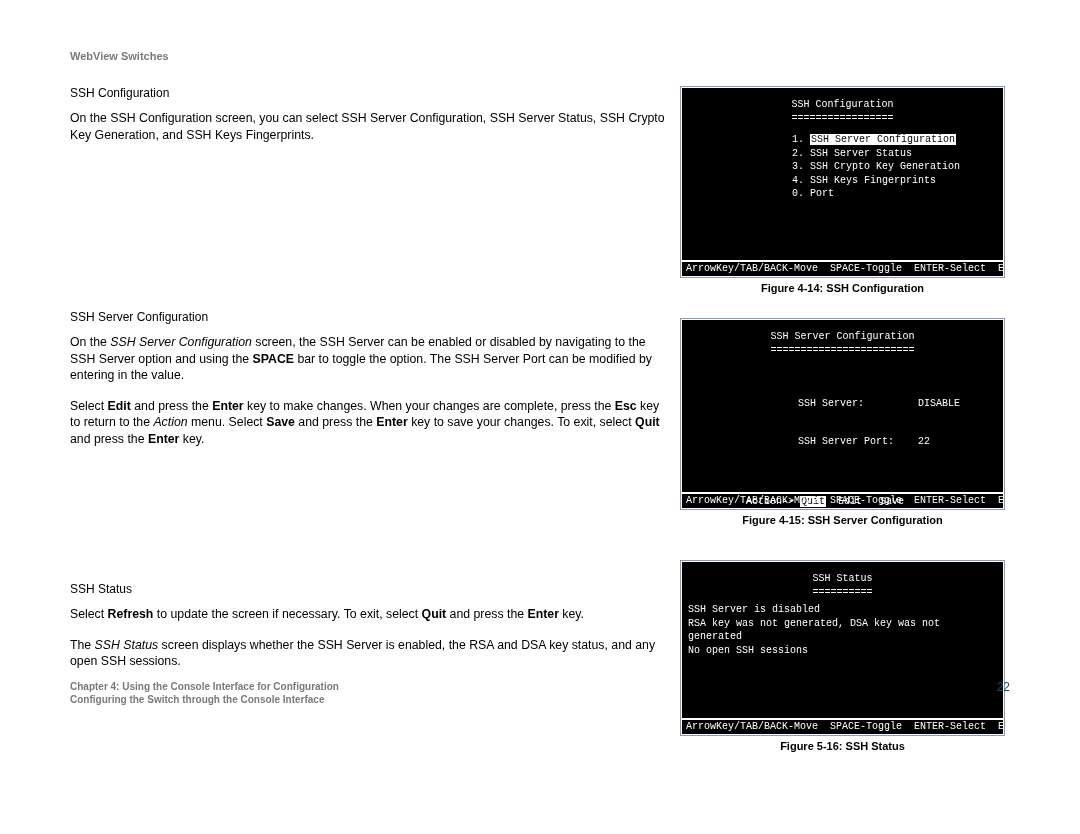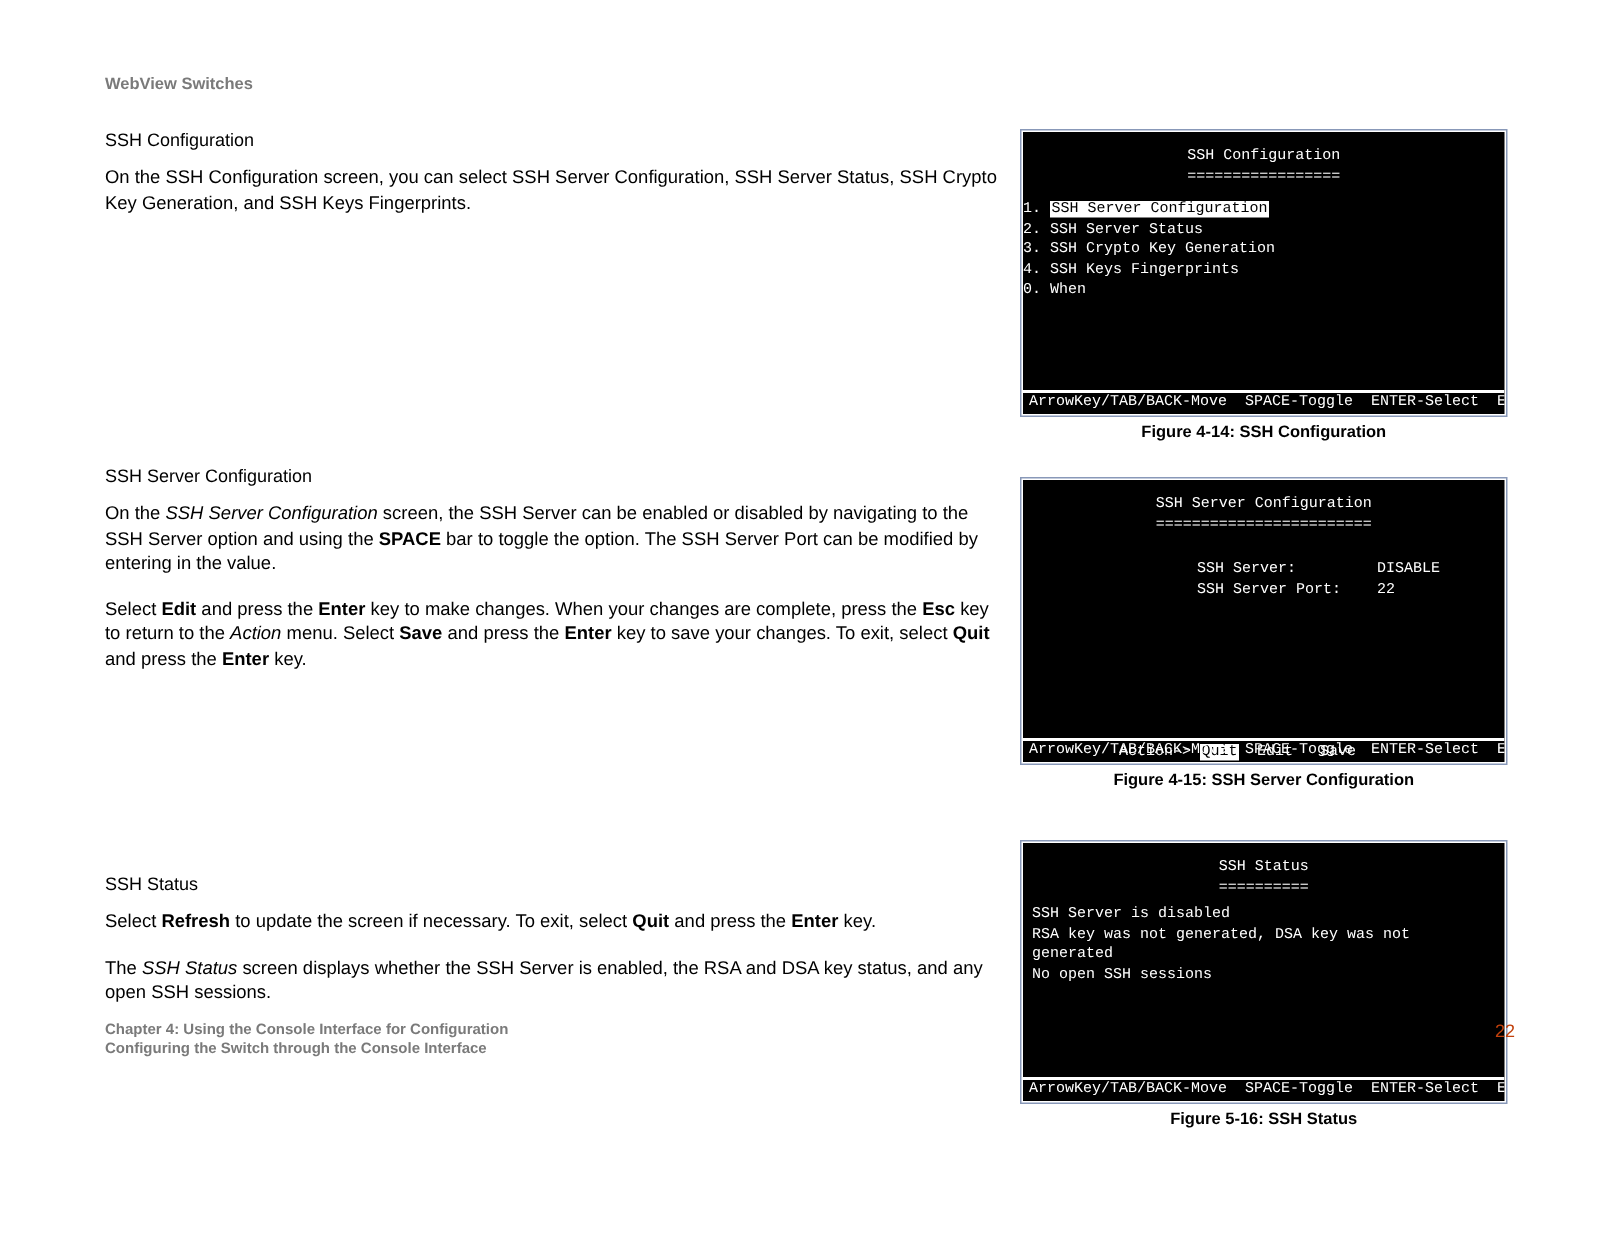--- a/index.html
+++ b/index.html
@@ -74,32 +74,33 @@
     overflow: hidden;
   }
   .console .title-line {
     text-align: center;
     padding-top: 10px;
   }
   .console .underline-line {
     text-align: center;
   }
   .console .menu-block {
+    padding-left: 110px;
     padding-top: 8px;
   }
   .console .menu-item { white-space: pre; }
   .console .menu-item.selected .label {
     background: #fff;
     color: #000;
     padding: 0 1px;
   }
   .console .form-block {
     padding: 16px 0 0 116px;
   }
-  .console .form-row { white-space: pre; }
+  .console .form-row { white-space: pre; margin-top: 24px; }
   .console .left-block {
     padding: 4px 4px 0 6px;
     white-space: pre-wrap;
   }
   .console .bottombar {
     position: absolute;
     left: 0; right: 0; bottom: 0;
     border-top: 2px solid #fff;
     height: 14px;
   }
@@ -134,21 +135,21 @@
     font-size: 10px;
     font-weight: bold;
     color: #7a7a7a;
     line-height: 1.3;
   }
   .footer-pagenum {
     position: absolute;
     right: 0;
     top: 0;
     font-size: 12px;
-    color: #c2410c;
+    color: #0c4a6e;
   }
 </style>
 </head>
 <body>
 
 <div class="page">
 
   <div class="header-title">WebView Switches</div>
 
   <div class="col-left" style="top:86px;">
@@ -159,21 +160,21 @@
   <div class="col-right" style="top:86px;">
     <div class="console-wrap">
       <div class="console">
         <div class="title-line">SSH Configuration</div>
         <div class="underline-line">=================</div>
         <div class="menu-block" id="fig14-menu">
             <div class="menu-item selected"><span>1. </span><span class="label">SSH Server Configuration</span></div>
             <div class="menu-item"><span>2. </span><span class="label">SSH Server Status</span></div>
             <div class="menu-item"><span>3. </span><span class="label">SSH Crypto Key Generation</span></div>
             <div class="menu-item"><span>4. </span><span class="label">SSH Keys Fingerprints</span></div>
-            <div class="menu-item"><span>0. </span><span class="label">When</span></div>
+            <div class="menu-item"><span>0. </span><span class="label">Port</span></div>
           </div>
         <div class="bottombar">
           <div class="helptext">ArrowKey/TAB/BACK-Move  SPACE-Toggle  ENTER-Select  ESC-Back</div>
         </div>
       </div>
     </div>
     <div class="figure-caption">Figure 4-14: SSH Configuration</div>
   </div>
 
   <div class="col-left" style="top:310px;">

